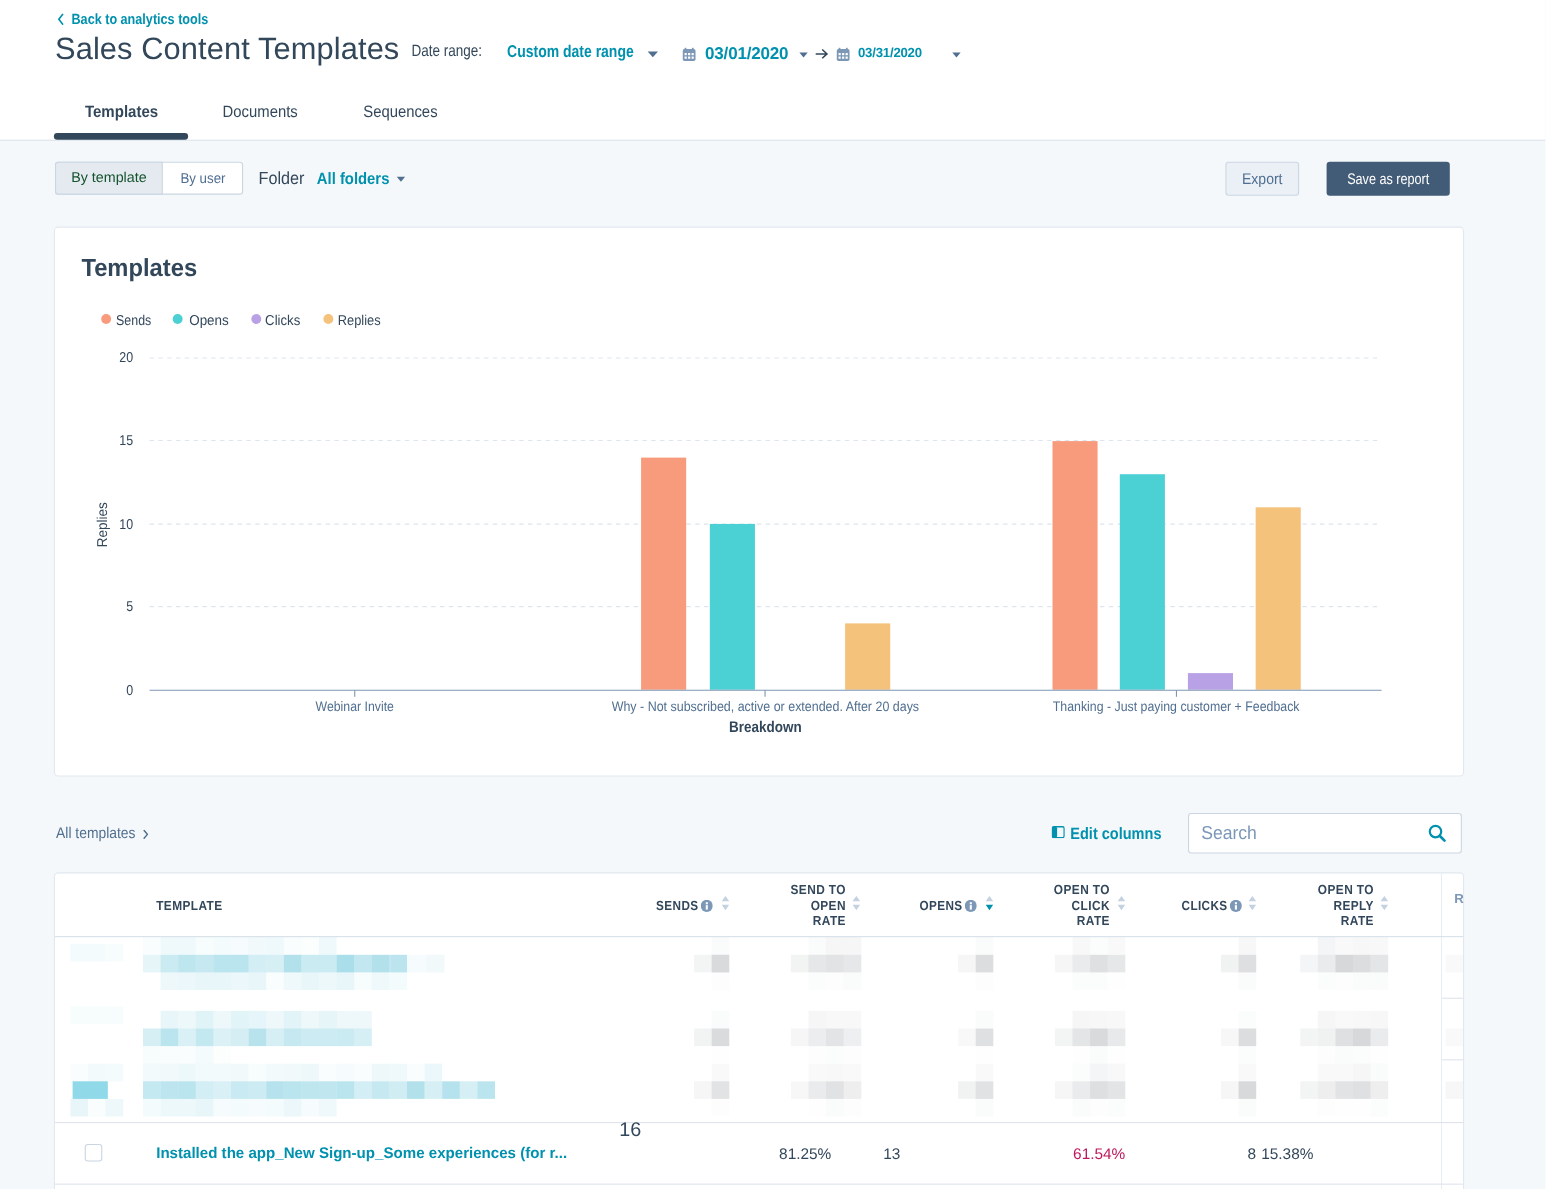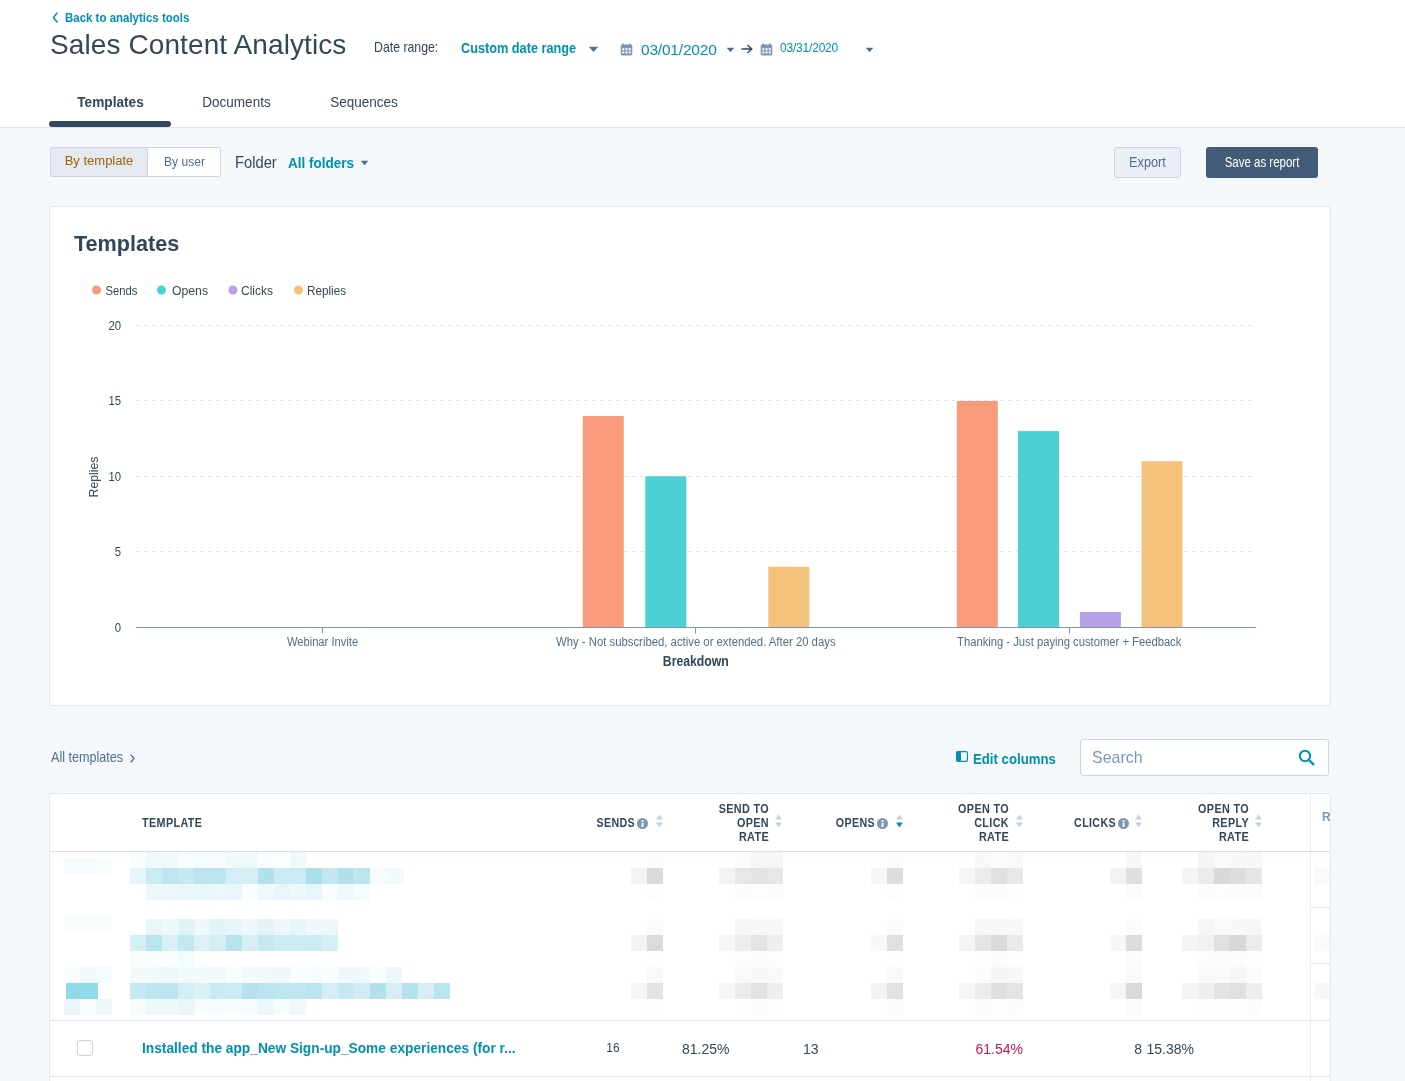--- a/index.html
+++ b/index.html
@@ -1,35 +1,35 @@
 <!DOCTYPE html>
 <html><head>
 <meta charset="utf-8">
 <style>
   html,body{margin:0;padding:0}
   body{width:1405px;height:1081px;position:relative;background:#fff;font-family:"Liberation Sans",sans-serif;overflow:hidden}
   .abs{position:absolute}
   .teal{color:#0091ae}
-  .b{font-weight:400}
+  .b{font-weight:700}
   .sb{font-weight:600}
   .oxl{transform-origin:left center}
   .oxc{transform-origin:center center}
   .oxr{transform-origin:right center}
 </style>
 </head>
 <body>
 
 <div class="abs" style="left:0;top:127px;width:1405px;height:954px;background:#f5f8fa;border-top:1px solid #dde5ec"></div>
 
 <svg class="abs" style="left:52px;top:12px" width="6" height="11" viewBox="0 0 6 11">
     <path d="M5 1 L1.5 5.5 L5 10" fill="none" stroke="#0091ae" stroke-width="1.5" stroke-linecap="round"></path>
   </svg>
 <div class="abs teal sb oxl" style="left:65px;top:10px;font-size:13.5px;transform:scaleX(.85)">Back to analytics tools</div>
 
-<div class="abs" style="left:50px;top:29px;font-size:28px;color:#33475b;letter-spacing:.1px">Sales Content Analytics</div>
+<div class="abs" style="left:50px;top:29px;font-size:28px;color:#33475b;letter-spacing:.1px">Sales Content Templates</div>
 
 <div class="abs oxl" style="left:374px;top:38px;font-size:15px;color:#33475b;transform:scaleX(.82)">Date range:</div>
 <div class="abs teal sb oxl" style="left:461px;top:39px;font-size:15.5px;transform:scaleX(.82)">Custom date range</div>
 <svg class="abs" style="left:588px;top:46px" width="11" height="7" viewBox="0 0 11 7">
     <path d="M0.8 0.8 L5.5 6 L10.2 0.8 Z" fill="#516f90"></path>
   </svg>
 <svg class="abs" style="left:620px;top:43px" width="13" height="13" viewBox="0 0 13 13">
     <path d="M3.2 0.4 v2 M9.8 0.4 v2" stroke="#7c98b6" stroke-width="1.6"></path>
     <rect x="0.7" y="1.6" width="11.6" height="10.8" rx="1.6" fill="#7c98b6"></rect>
     <rect x="2.3" y="5.2" width="2" height="2" fill="#fff"></rect>
@@ -61,21 +61,21 @@
     <path d="M0.7 0.7 L4.5 5.2 L8.3 0.7 Z" fill="#516f90"></path>
   </svg>
 
 <div class="abs sb oxc" style="left:49px;top:93px;width:123px;text-align:center;font-size:15px;color:#33475b;transform:scaleX(.91)">Templates</div>
 <div class="abs oxc" style="left:172px;top:93px;width:129px;text-align:center;font-size:15px;color:#33475b;transform:scaleX(.9)">Documents</div>
 <div class="abs oxc" style="left:301px;top:93px;width:126px;text-align:center;font-size:15px;color:#33475b;transform:scaleX(.9)">Sequences</div>
 <div class="abs" style="left:49px;top:121px;width:122px;height:6px;background:#33475b;border-radius:3px"></div>
 
 <div class="abs" style="left:50px;top:147px;width:171px;height:30px;background:#fff;border:1px solid #cbd6e2;border-radius:3px;box-sizing:border-box"></div>
 <div class="abs" style="left:50px;top:147px;width:98px;height:30px;background:#e5eaf0;border:1px solid #cbd6e2;border-radius:3px 0 0 3px;box-sizing:border-box"></div>
-<div class="abs oxc" style="left:50px;top:147px;width:98px;height:42px;line-height:28px;text-align:center;font-size:13px;color:#a16207;transform:scaleX(1)">By template</div>
+<div class="abs oxc" style="left:50px;top:147px;width:98px;height:42px;line-height:28px;text-align:center;font-size:13px;color:#14532d;transform:scaleX(1)">By template</div>
 <div class="abs oxc" style="left:148px;top:147px;width:73px;height:30px;line-height:30px;text-align:center;font-size:13px;color:#506e91;transform:scaleX(.93)">By user</div>
 <div class="abs oxl" style="left:235px;top:154px;font-size:16px;color:#33475b;transform:scaleX(.92)">Folder</div>
 <div class="abs teal sb oxl" style="left:288px;top:154px;font-size:15px;transform:scaleX(.9)">All folders</div>
 <svg class="abs" style="left:359.5px;top:159.5px" width="9" height="6" viewBox="0 0 9 6">
     <path d="M0.7 0.7 L4.5 5.2 L8.3 0.7 Z" fill="#516f90"></path>
   </svg>
 <div class="abs" style="left:1114px;top:147px;width:67px;height:31px;background:#eaf0f6;border:1px solid #cbd6e2;border-radius:3px;box-sizing:border-box"></div>
 <div class="abs oxc" style="left:1114px;top:147px;width:67px;line-height:31px;text-align:center;font-size:14px;color:#506e91;transform:scaleX(.91)">Export</div>
 <div class="abs" style="left:1206px;top:147px;width:112px;height:31px;background:#425b76;border-radius:3px"></div>
 <div class="abs oxc" style="left:1206px;top:147px;width:112px;line-height:31px;text-align:center;font-size:14px;color:#fff;transform:scaleX(.82)">Save as report</div>
@@ -203,22 +203,22 @@
   </svg>
 <div class="abs sb oxr" style="left:1149px;top:802px;width:100px;text-align:right;font-size:12px;color:#33475b;letter-spacing:.4px;line-height:14px;transform:scaleX(.9)">OPEN TO<br>REPLY<br>RATE</div>
 <svg class="abs" style="left:1254.5px;top:814px" width="7" height="14" viewBox="0 0 7 14">
     <path d="M3.5 0.5 L6.9 5.4 H0.1 Z" fill="#c3d1e0"></path>
     <path d="M3.5 13.5 L6.9 8.6 H0.1 Z" fill="#c3d1e0"></path>
   </svg>
 <div class="abs sb" style="left:1322px;top:810px;font-size:12px;color:#7c98b6">R</div>
 
 <div class="abs" style="left:77px;top:1040px;width:16px;height:16px;border:1px solid #cbd6e2;border-radius:3px;background:#fff;box-sizing:border-box"></div>
 <div class="abs teal sb oxl" style="left:142px;top:1040px;font-size:14px;transform:scaleX(.98)">Installed the app_New Sign-up_Some experiences (for r...</div>
-<div class="abs" style="left:563px;top:1041px;width:100px;text-align:center;font-size:12px;color:#33475b">16</div>
-<div class="abs" style="left:682px;top:1041px;width:100px;text-align:left;font-size:14px;color:#33475b">81.25%</div>
+<div class="abs" style="left:563px;top:1017px;width:100px;text-align:left;font-size:18px;color:#33475b">16</div>
+<div class="abs" style="left:682px;top:1041px;width:100px;text-align:center;font-size:14px;color:#33475b">81.25%</div>
 <div class="abs" style="left:803px;top:1041px;width:100px;text-align:left;font-size:14px;color:#33475b">13</div>
 <div class="abs" style="left:923px;top:1041px;width:100px;text-align:right;font-size:14px;color:#be185d">61.54%</div>
 <div class="abs" style="left:1042px;top:1041px;width:100px;text-align:right;font-size:14px;color:#33475b">8</div>
 <div class="abs" style="left:1094px;top:1041px;width:100px;text-align:right;font-size:14px;color:#33475b">15.38%</div>
 <svg width="1405" height="1081" style="position:absolute;left:0;top:0;pointer-events:none">
     <rect x="130" y="852" width="16" height="16" fill="#62c2d8" fill-opacity="0.03"></rect>
     <rect x="146" y="852" width="16" height="16" fill="#62c2d8" fill-opacity="0.10"></rect>
     <rect x="162" y="852" width="16" height="16" fill="#62c2d8" fill-opacity="0.10"></rect>
     <rect x="178" y="852" width="16" height="16" fill="#62c2d8" fill-opacity="0.05"></rect>
     <rect x="194" y="852" width="16" height="16" fill="#62c2d8" fill-opacity="0.07"></rect>

